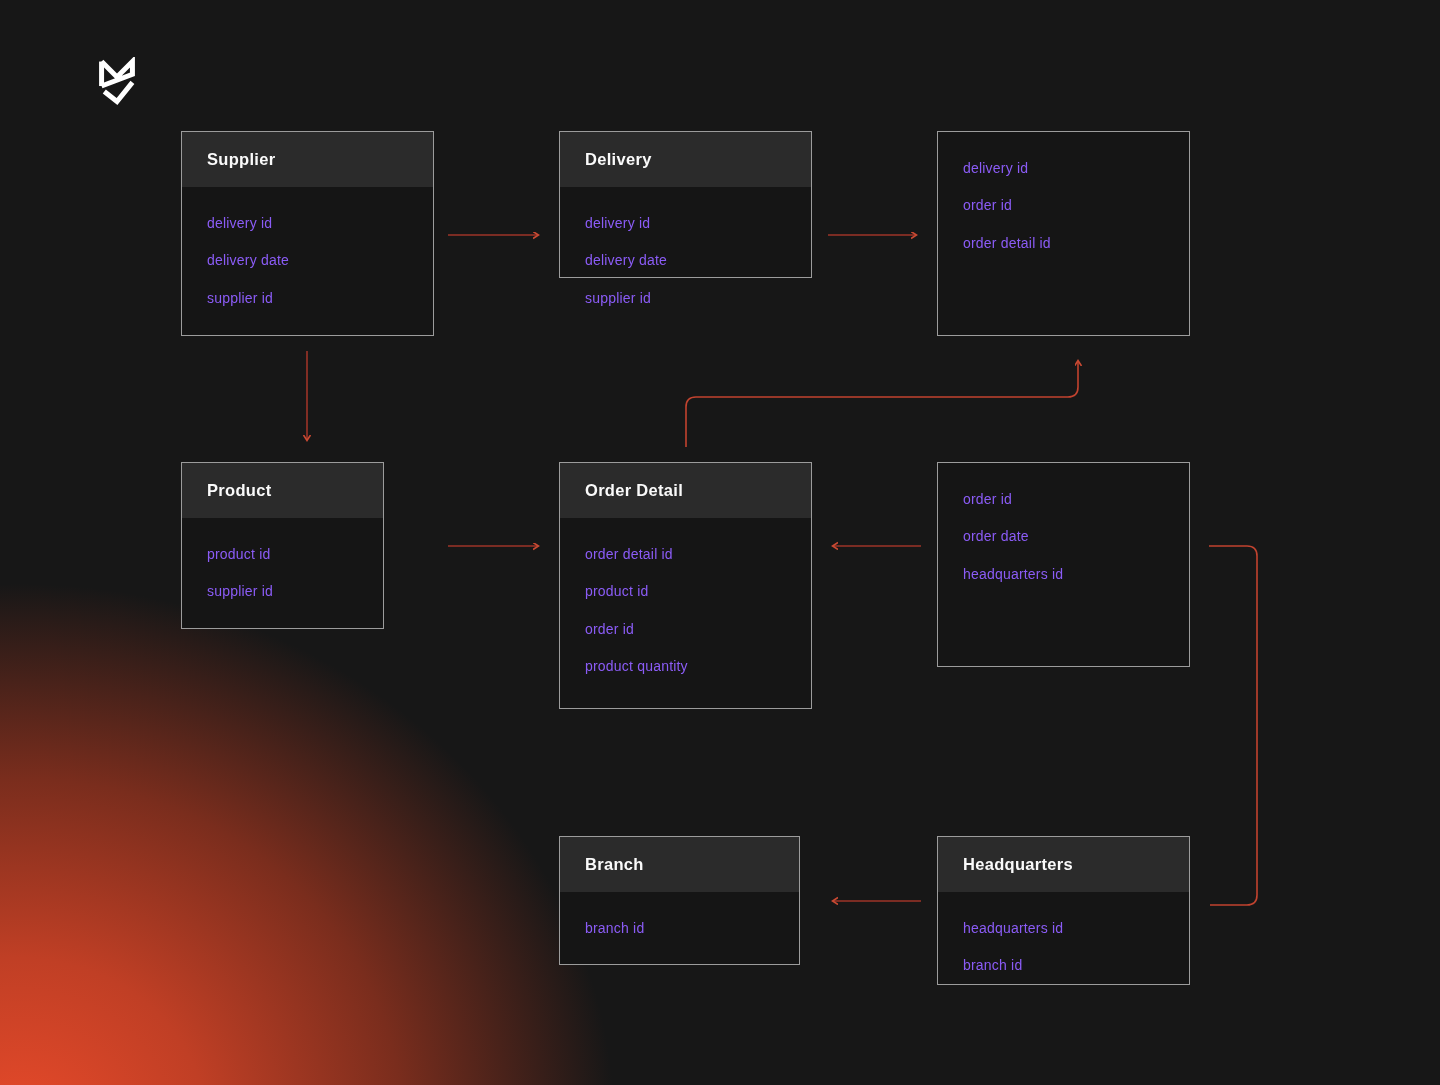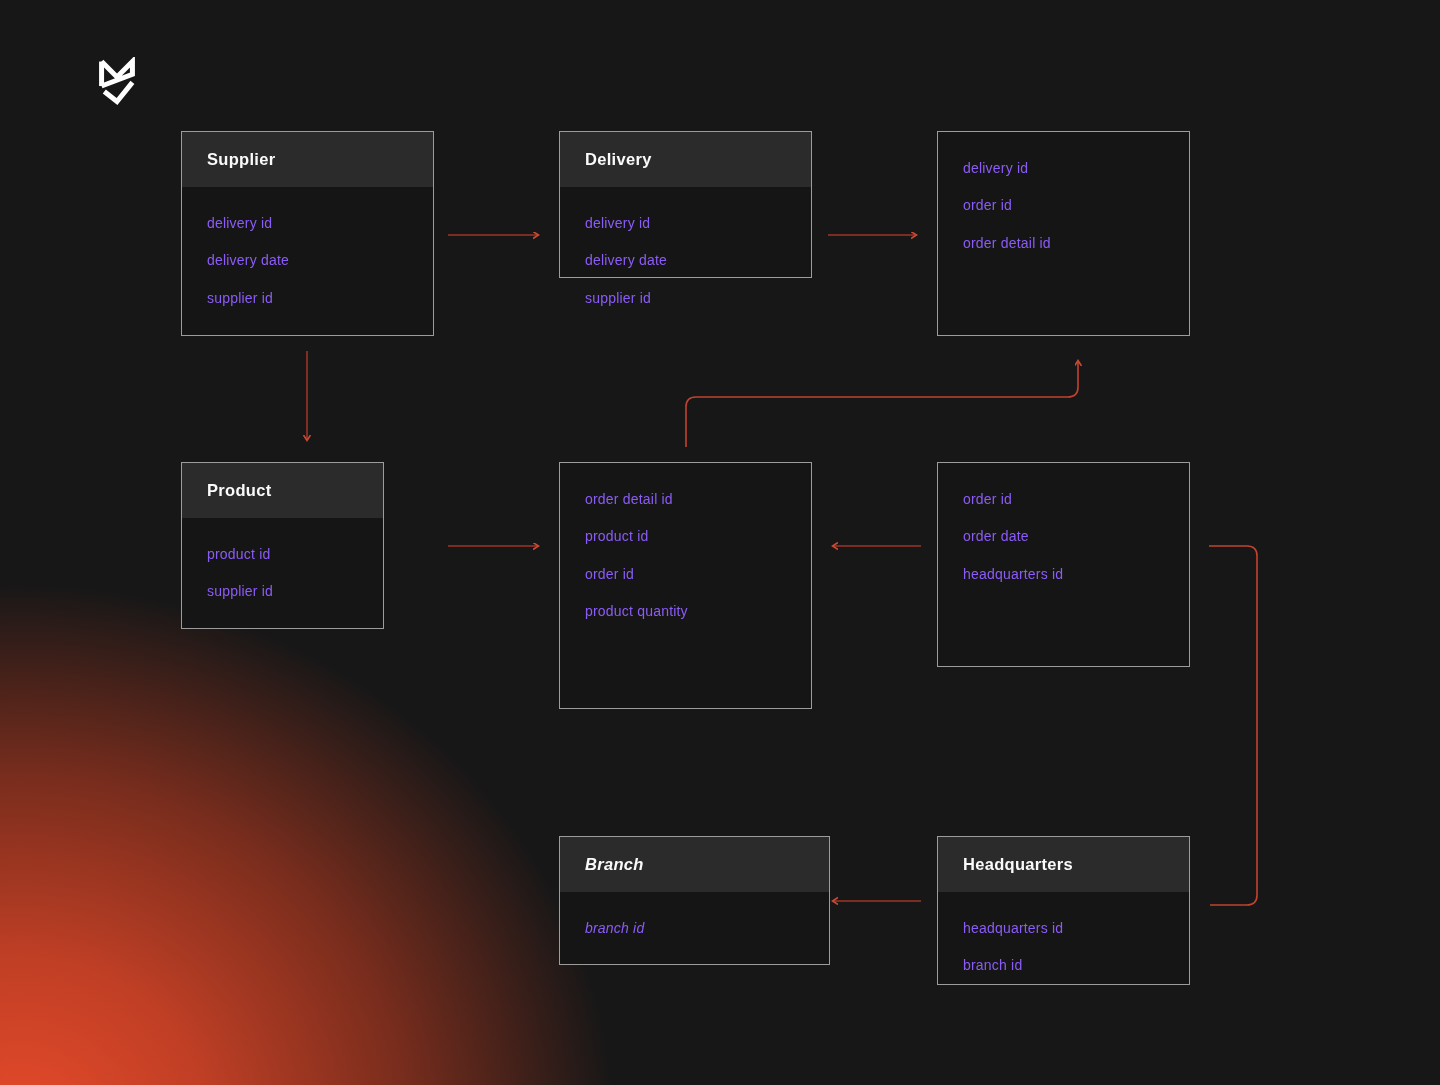--- a/index.html
+++ b/index.html
@@ -41,21 +41,21 @@
     letter-spacing:.2px;
     color:#8b5cf6;
   }
   
   .t-supplier{left:181px;top:131px;width:253px;height:205px;}
   .t-delivery{left:559px;top:131px;width:253px;height:147px;}
   .t-odd{left:937px;top:131px;width:253px;height:205px;}
   .t-product{left:181px;top:462px;width:203px;height:167px;}
   .t-orderdetail{left:559px;top:462px;width:253px;height:247px;}
   .t-order{left:937px;top:462px;width:253px;height:205px;}
-  .t-branch{left:559px;top:836px;width:271px;height:129px;font-style:italic;}
+  .t-branch{left:559px;top:836px;width:241px;height:129px;}
   .t-headquarters{left:937px;top:836px;width:253px;height:149px;}
   .connector-layer{position:absolute;left:0;top:0;pointer-events:none;}
 </style>
 </head>
 <body>
 
 <div class="canvas">
 
   <svg class="logo" viewBox="0 0 44 54" fill="none" stroke="#ffffff" stroke-width="5.5" stroke-linejoin="miter" stroke-linecap="butt">
     <path d="M5 5 L5 32"></path>
@@ -117,20 +117,23 @@
     <div class="erd-header">
       <span class="erd-title">Product</span>
     </div>
     <div class="erd-body">
       <div class="erd-field">product id</div>
       <div class="erd-field">supplier id</div>
     </div>
   </div>
 
   <div class="erd-table t-orderdetail">
+    <div class="erd-header">
+      <span class="erd-title">Order Detail</span>
+    </div>
     <div class="erd-body">
       <div class="erd-field">order detail id</div>
       <div class="erd-field">product id</div>
       <div class="erd-field">order id</div>
       <div class="erd-field">product quantity</div>
     </div>
   </div>
 
   <div class="erd-table t-order">
     <div class="erd-body">

